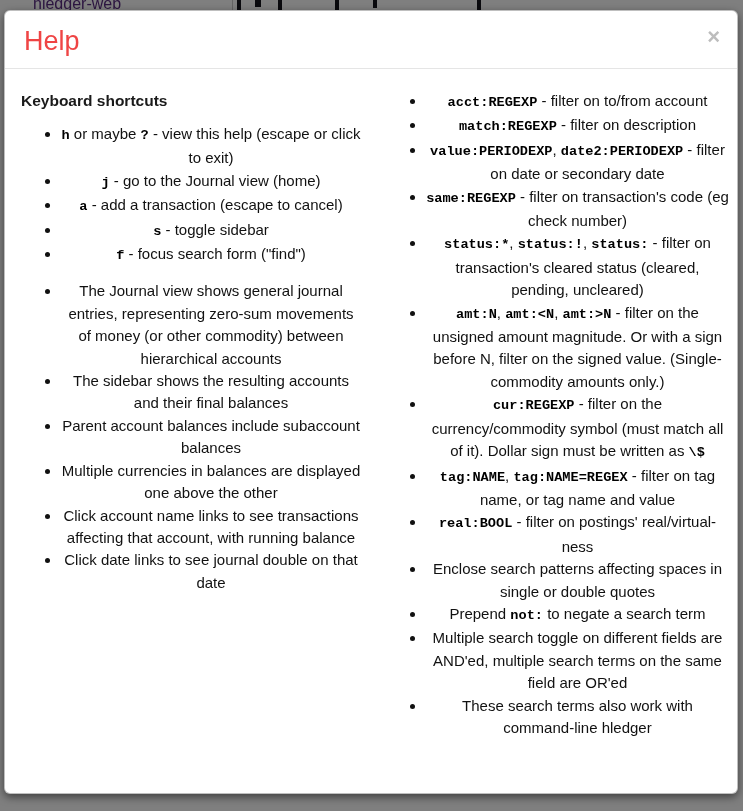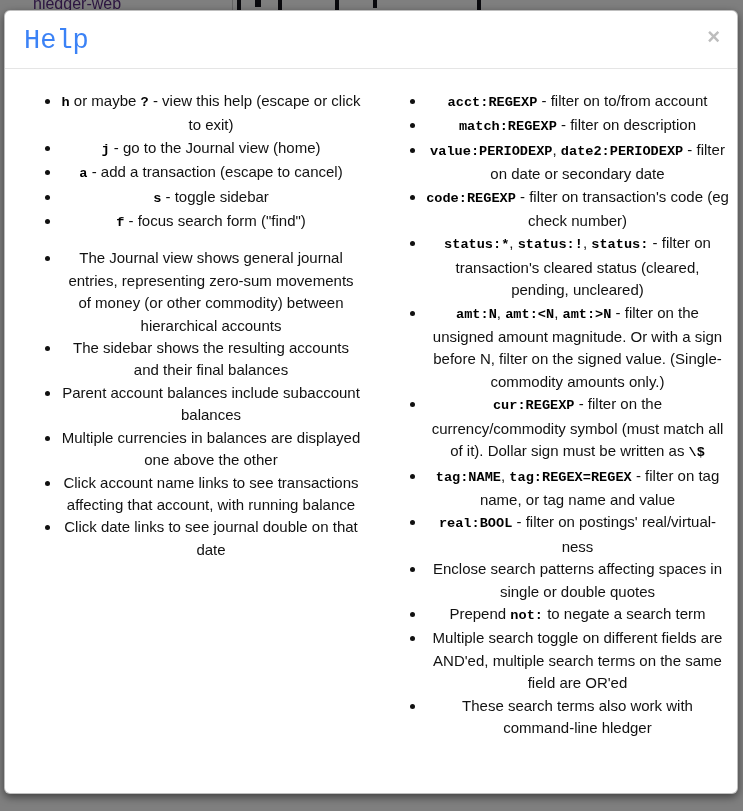--- a/index.html
+++ b/index.html
@@ -47,22 +47,21 @@
   }
   .modal-header {
     position: relative;
     padding: 15px 16px 11px 19px;
     border-bottom: 1px solid #e5e5e5;
   }
   .modal-title {
     margin: 0;
     font-size: 27px; line-height: 31px;
     font-weight: 500;
-    color: #3b82f6;
-    font-family: Liberation Mono, monospace;
+    color: #ef4444;
   }
   .close {
     position: absolute; top: 15px; right: 17px;
     background: none; border: 0; padding: 0;
     font-size: 22px; line-height: 1;
     font-weight: bold; color: #bdbdbd;
     font-family: "Liberation Sans", sans-serif;
     cursor: pointer;
   }
 
@@ -109,20 +108,21 @@
 
 <div class="backdrop"></div>
 
 <div class="modal">
   <div class="modal-header">
     <button class="close">×</button>
     <div class="modal-title">Help</div>
   </div>
   <div class="modal-body">
     <div class="col col-left">
+        <div class="section-heading">Keyboard shortcuts</div>
         <ul class="help-list">
           <li><code>h</code> or maybe <code>?</code> - view this help (escape or click to exit)</li>
           <li><code>j</code> - go to the Journal view (home)</li>
           <li><code>a</code> - add a transaction (escape to cancel)</li>
           <li><code>s</code> - toggle sidebar</li>
           <li><code>f</code> - focus search form ("find")</li>
         </ul>
         <ul class="help-list">
           <li>The Journal view shows general journal entries, representing zero-sum movements of money (or other commodity) between hierarchical accounts</li>
           <li>The sidebar shows the resulting accounts and their final balances</li>
@@ -130,25 +130,25 @@
           <li>Multiple currencies in balances are displayed one above the other</li>
           <li>Click account name links to see transactions affecting that account, with running balance</li>
           <li>Click date links to see journal double on that date</li>
         </ul>
       </div>
     <div class="col col-right">
         <ul class="help-list">
           <li><code>acct:REGEXP</code> - filter on to/from account</li>
           <li><code>match:REGEXP</code> - filter on description</li>
           <li><code>value:PERIODEXP</code>, <code>date2:PERIODEXP</code> - filter on date or secondary date</li>
-          <li><code>code:REGEXP</code> - filter on transaction's code (eg check number)</li>
+          <li><code>same:REGEXP</code> - filter on transaction's code (eg check number)</li>
           <li><code>status:*</code>, <code>status:!</code>, <code>status:</code> - filter on transaction's cleared status (cleared, pending, uncleared)</li>
           <li><code>amt:N</code>, <code>amt:&lt;N</code>, <code>amt:&gt;N</code> - filter on the unsigned amount magnitude. Or with a sign before N, filter on the signed value. (Single-commodity amounts only.)</li>
           <li><code>cur:REGEXP</code> - filter on the currency/commodity symbol (must match all of it). Dollar sign must be written as <code>\$</code></li>
-          <li><code>tag:NAME</code>, <code>tag:REGEX=REGEX</code> - filter on tag name, or tag name and value</li>
+          <li><code>tag:NAME</code>, <code>tag:NAME=REGEX</code> - filter on tag name, or tag name and value</li>
           <li><code>real:BOOL</code> - filter on postings' real/virtual-ness</li>
           <li>Enclose search patterns affecting spaces in single or double quotes</li>
           <li>Prepend <code>not:</code> to negate a search term</li>
           <li>Multiple search toggle on different fields are AND'ed, multiple search terms on the same field are OR'ed</li>
           <li>These search terms also work with command-line hledger</li>
         </ul>
       </div>
   </div>
 </div>
 

